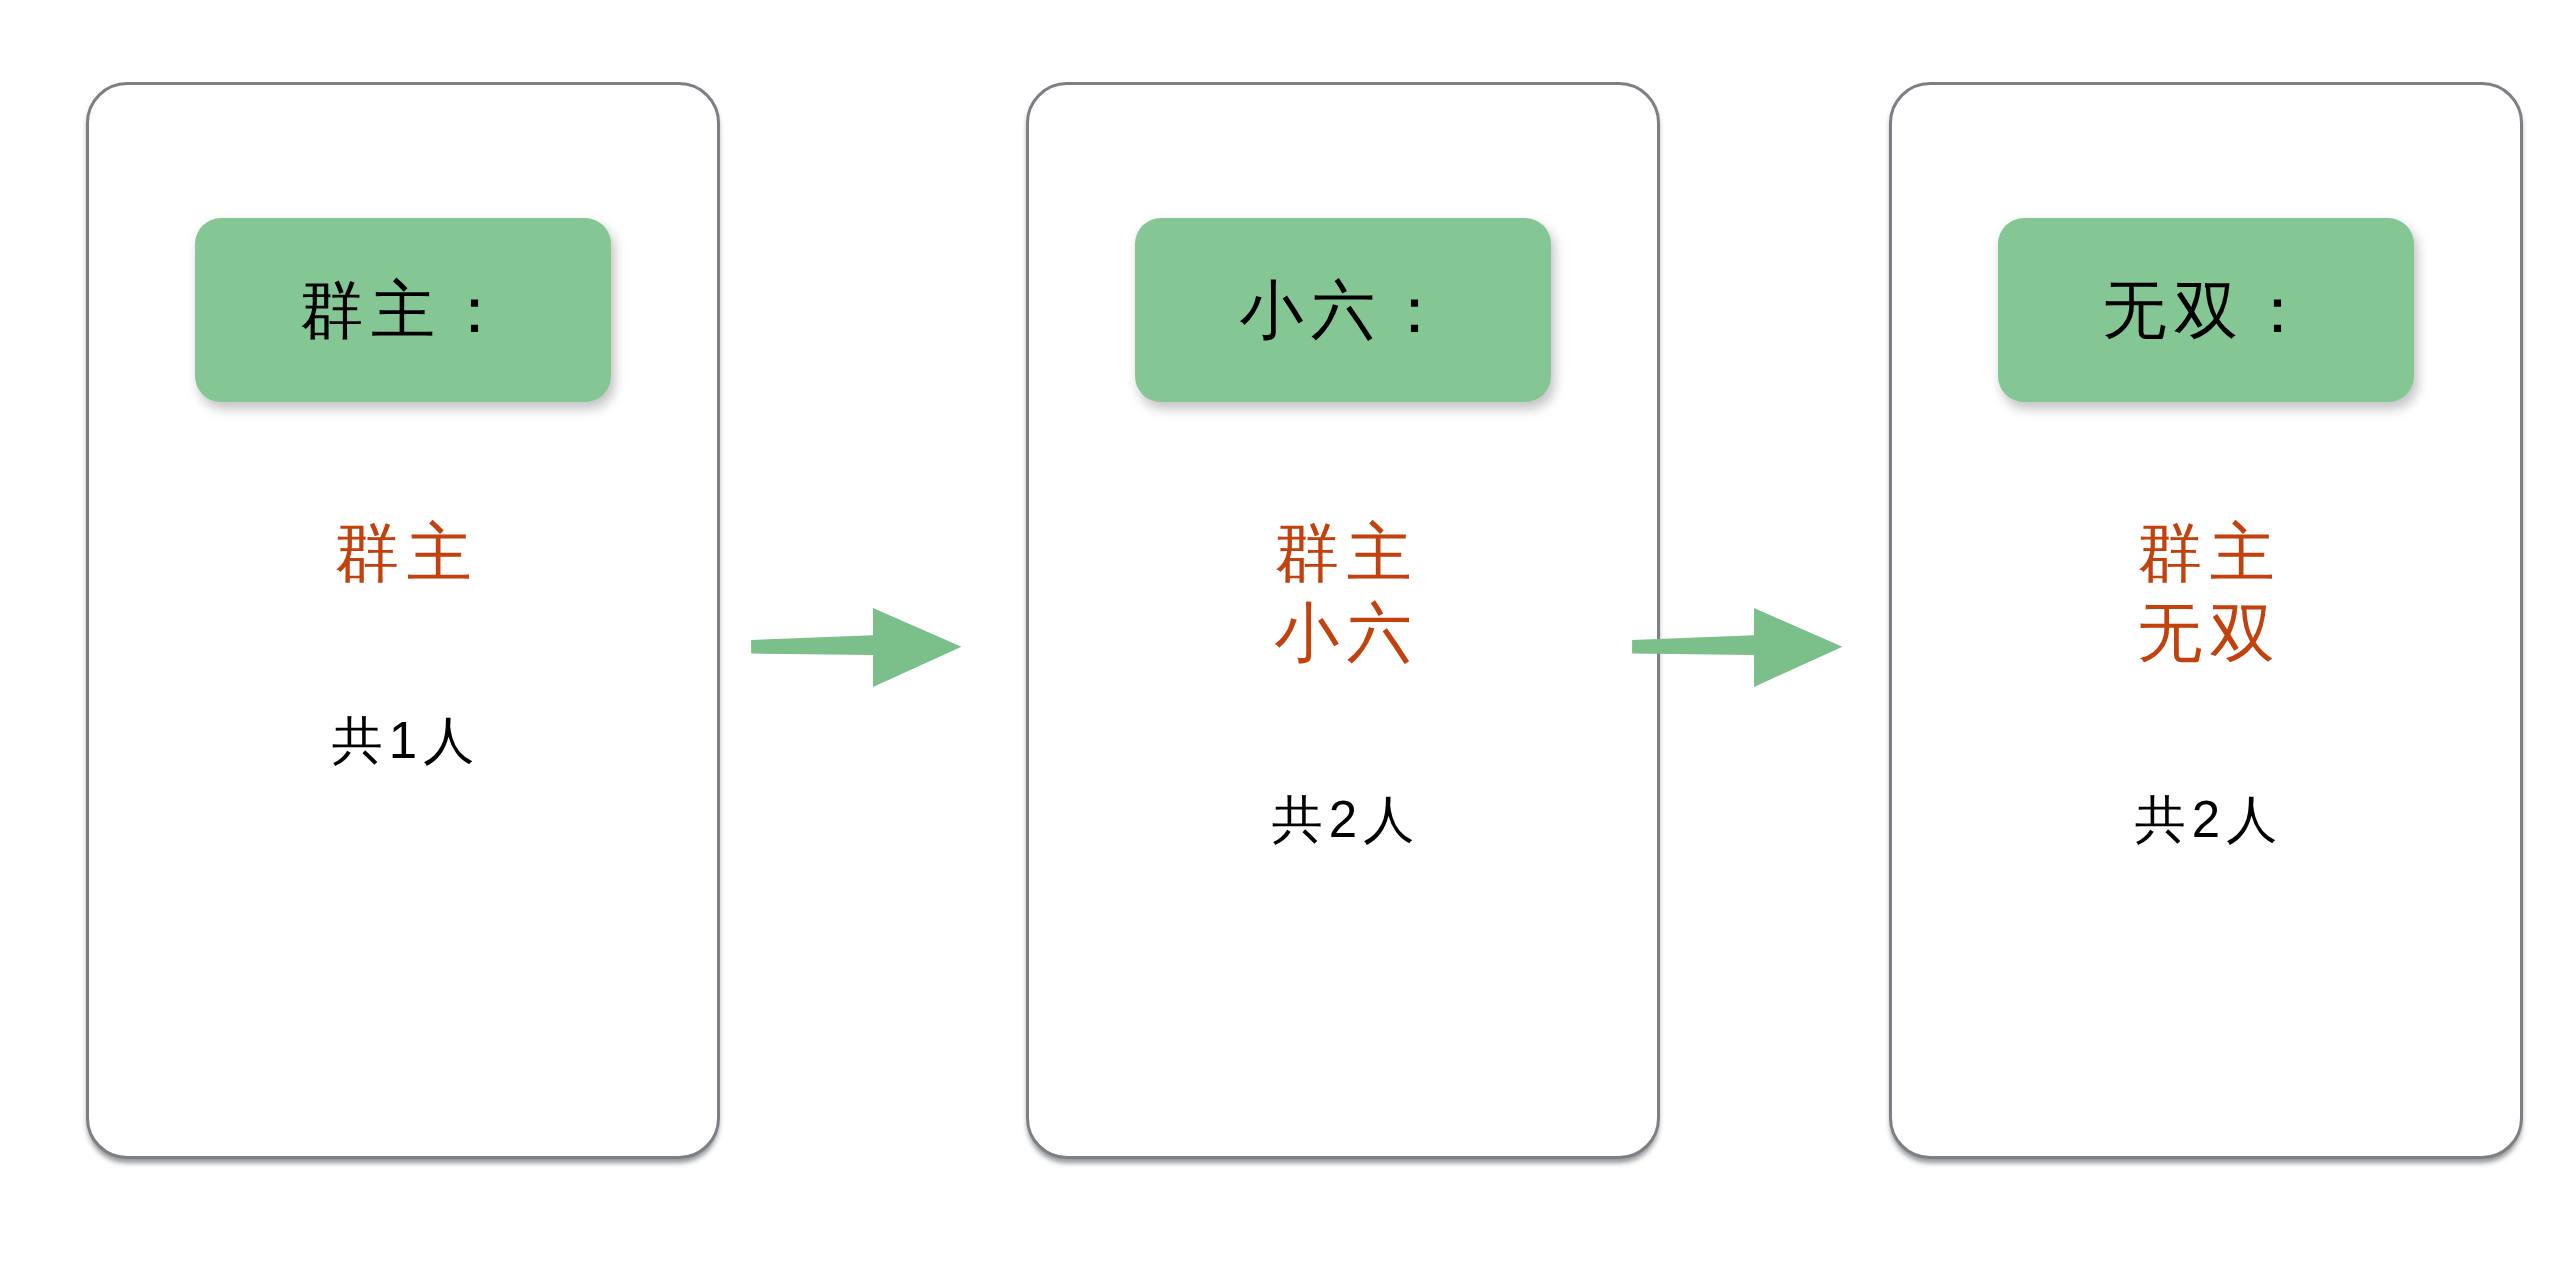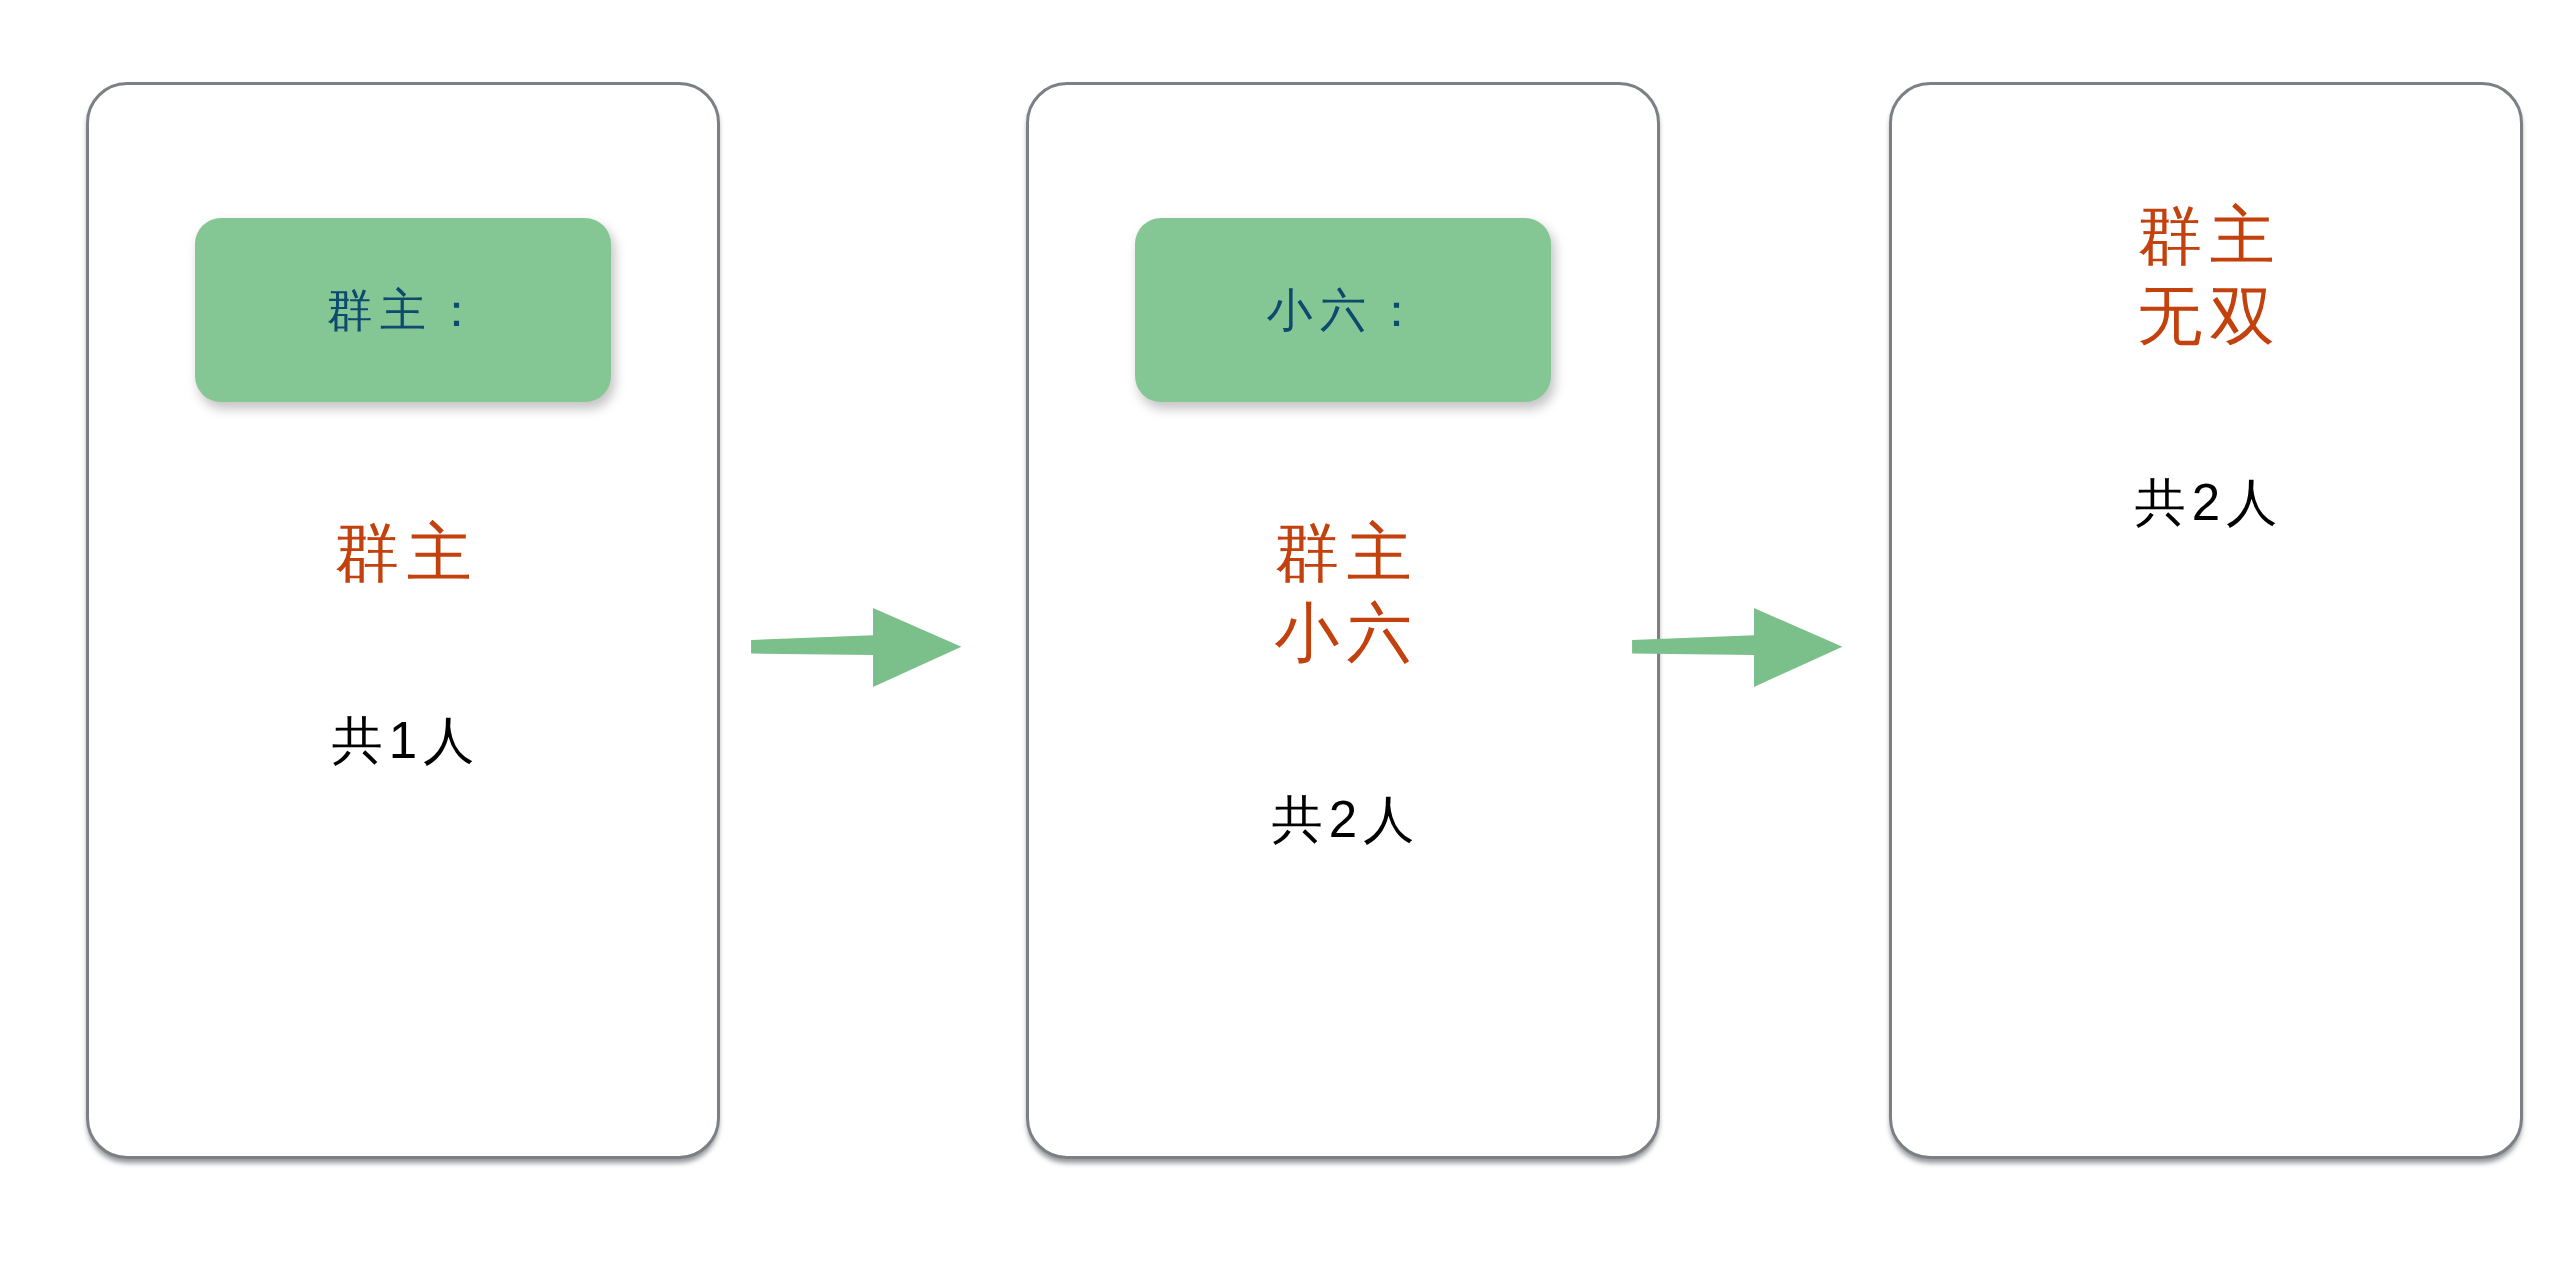--- a/index.html
+++ b/index.html
@@ -50,22 +50,22 @@
     box-sizing: border-box;
     background: #85c794;
     border-radius: 26px;
     display: flex;
     align-items: center;
     justify-content: center;
     box-shadow: 3.8px 6.1px 10.7px rgba(110,110,110,0.40);
     padding: 0 26px;
   }
   .pill-text {
-    color: #0c4a6e;
-    font-size: 46px;
+    color: #000000;
+    font-size: 64px;
     line-height: 1;
     letter-spacing: 7.6px;
     font-weight: 400;
     text-indent: 7.6px;
     white-space: nowrap;
   }
 
   
   .members {
     margin-top: 113px;
@@ -137,20 +137,23 @@
     <div class="count">共2人</div>
   </div>
 
   <div class="arrow arrow-2">
     <svg viewBox="0 0 290 120" preserveAspectRatio="none" aria-hidden="true">
       <polygon points="8,50 168,44 168,8 284,59 168,112 168,70 8,68" fill="#7bbf8a"></polygon>
     </svg>
   </div>
 
   <div class="card card-3">
+    <div class="pill">
+      <span class="pill-text">无双：</span>
+    </div>
     <div class="members">
       <div class="member-line">群主</div>
       <div class="member-line">无双</div>
     </div>
     <div class="count">共2人</div>
   </div>
 
 </div>
 
 

